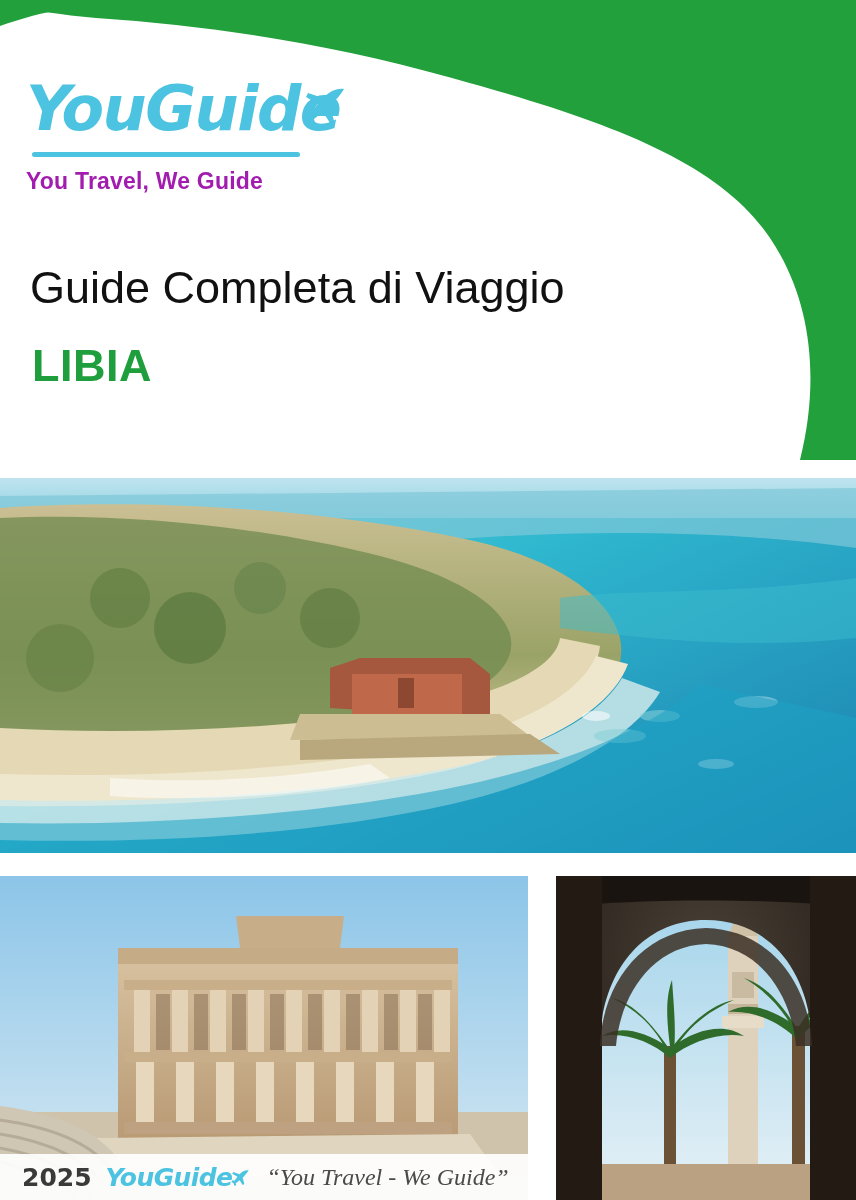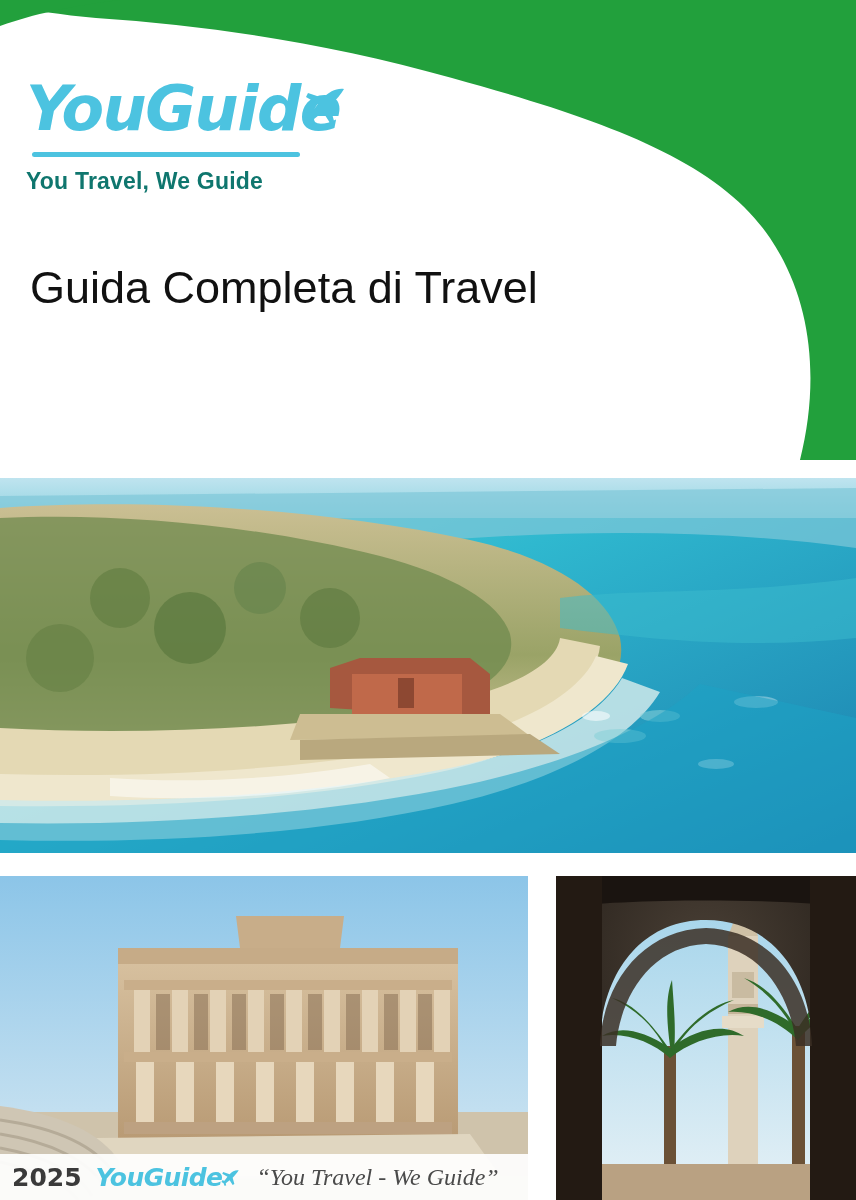--- a/index.html
+++ b/index.html
@@ -68,21 +68,21 @@
     top: 74px;
     width: 268px;
     height: 5px;
     background: #4cc3e0;
     border-radius: 3px;
   }
   .logo-tagline {
     margin-top: 28px;
     font-size: 23px;
     font-weight: bold;
-    color: #0f766e;
+    color: #a21caf;
     letter-spacing: 0.2px;
   }
 
   
   .title-main {
     position: absolute;
     left: 30px;
     top: 262px;
     font-size: 45px;
     color: #111111;
@@ -130,21 +130,21 @@
   
   .footer {
     position: absolute;
     left: 0;
     bottom: 0;
     width: 528px;
     height: 46px;
     background: rgba(255,255,255,0.92);
     display: flex;
     align-items: center;
-    padding-left: 12px;
+    padding-left: 22px;
     box-sizing: border-box;
   }
   .footer-year {
     font-size: 25px;
     font-weight: bold;
     color: #3a3a3a;
     font-family: "DejaVu Sans", sans-serif;
   }
   .footer-logo {
     position: relative;
@@ -195,21 +195,22 @@
     <div class="logo-wordmark">YouGuide</div>
     <div class="logo-underline"></div>
     <span class="logo-plane">
       <svg viewBox="0 0 44 40" xmlns="http://www.w3.org/2000/svg">
         <path d="M41,3 C38,8 33,14 27,20 L31,35 L27,37 L20,26 L11,33 L12,38 L8,39 L6,33 L1,30 L3,26 L8,27 L15,18 L3,11 L5,7 L20,12 C26,6 33,2 41,3 Z" fill="#4cc3e0"></path>
       </svg>
     </span>
     <div class="logo-tagline">You Travel, We Guide</div>
   </div>
 
-  <div class="title-main">Guida Completa di Travel</div>
+  <div class="title-main">Guide Completa di Viaggio</div>
+  <div class="title-country">LIBIA</div>
 
   <div class="hero">
     <svg class="pic" viewBox="0 0 856 375" preserveAspectRatio="none" xmlns="http://www.w3.org/2000/svg">
       <defs>
         <linearGradient id="seaG" x1="0" y1="0" x2="1" y2="1">
           <stop offset="0%" stop-color="#5fd4d8"></stop>
           <stop offset="40%" stop-color="#2fb8cf"></stop>
           <stop offset="100%" stop-color="#1b7fae"></stop>
         </linearGradient>
         <linearGradient id="landG" x1="0" y1="0" x2="0" y2="1">

